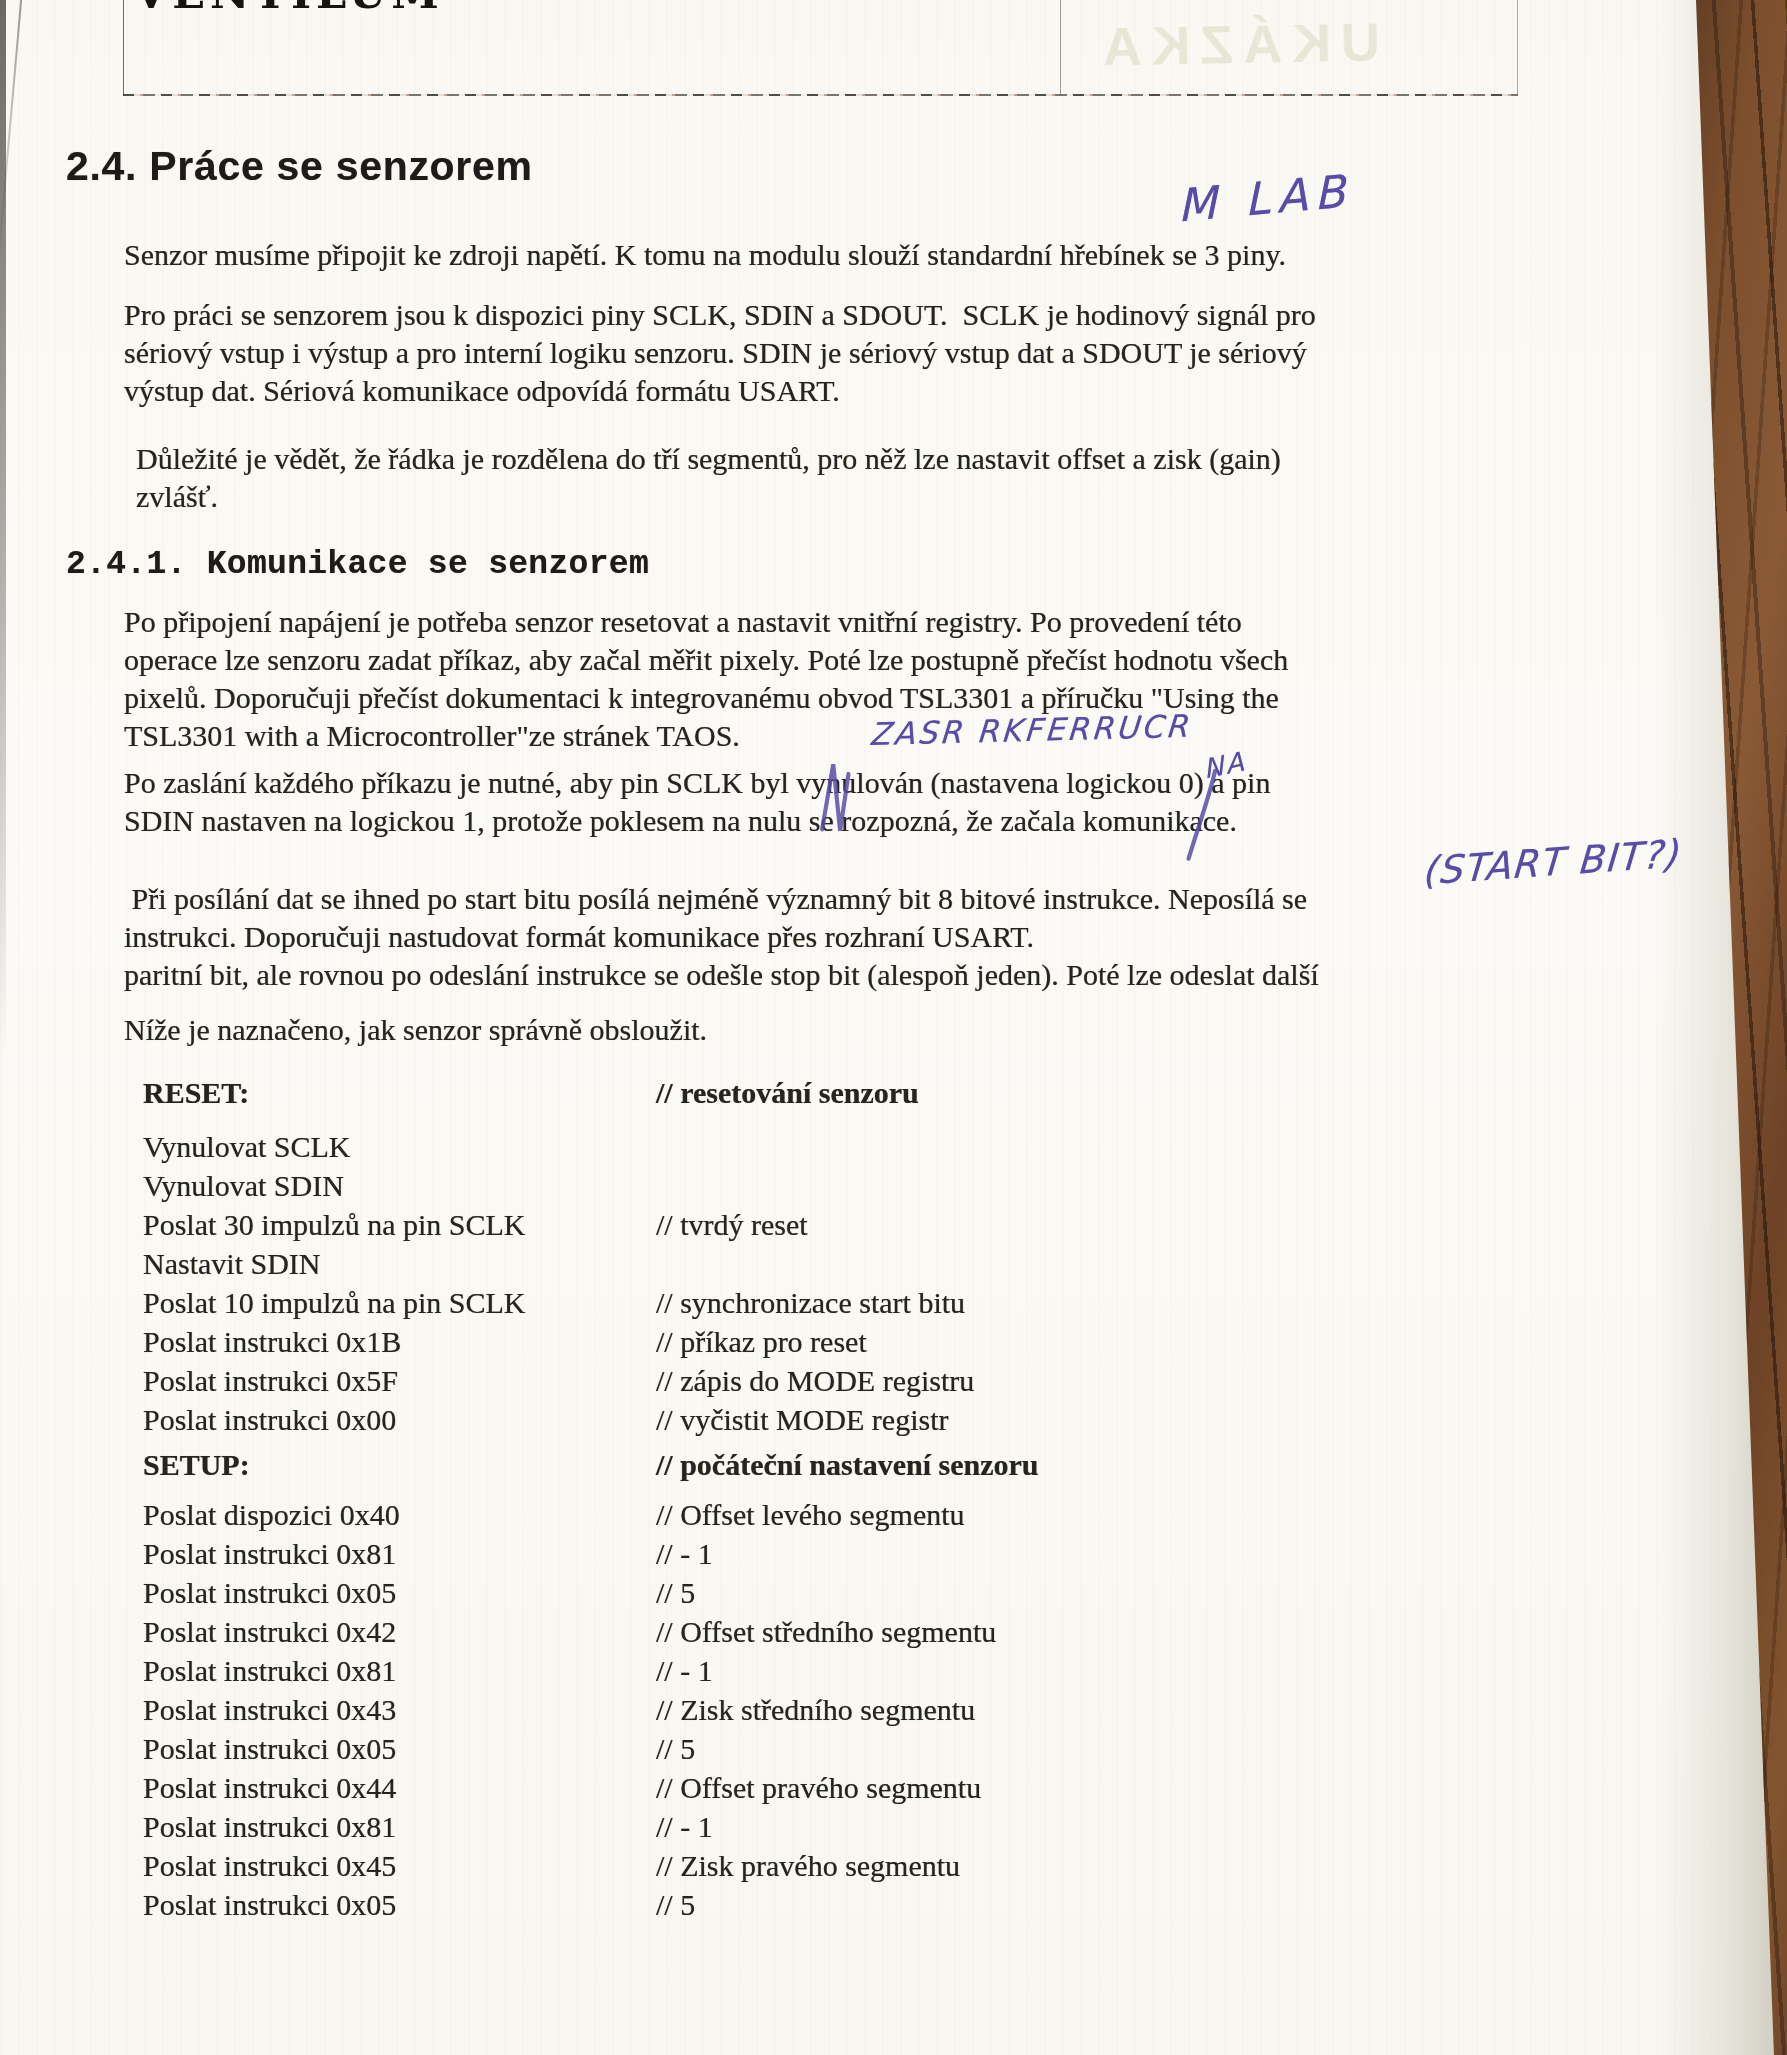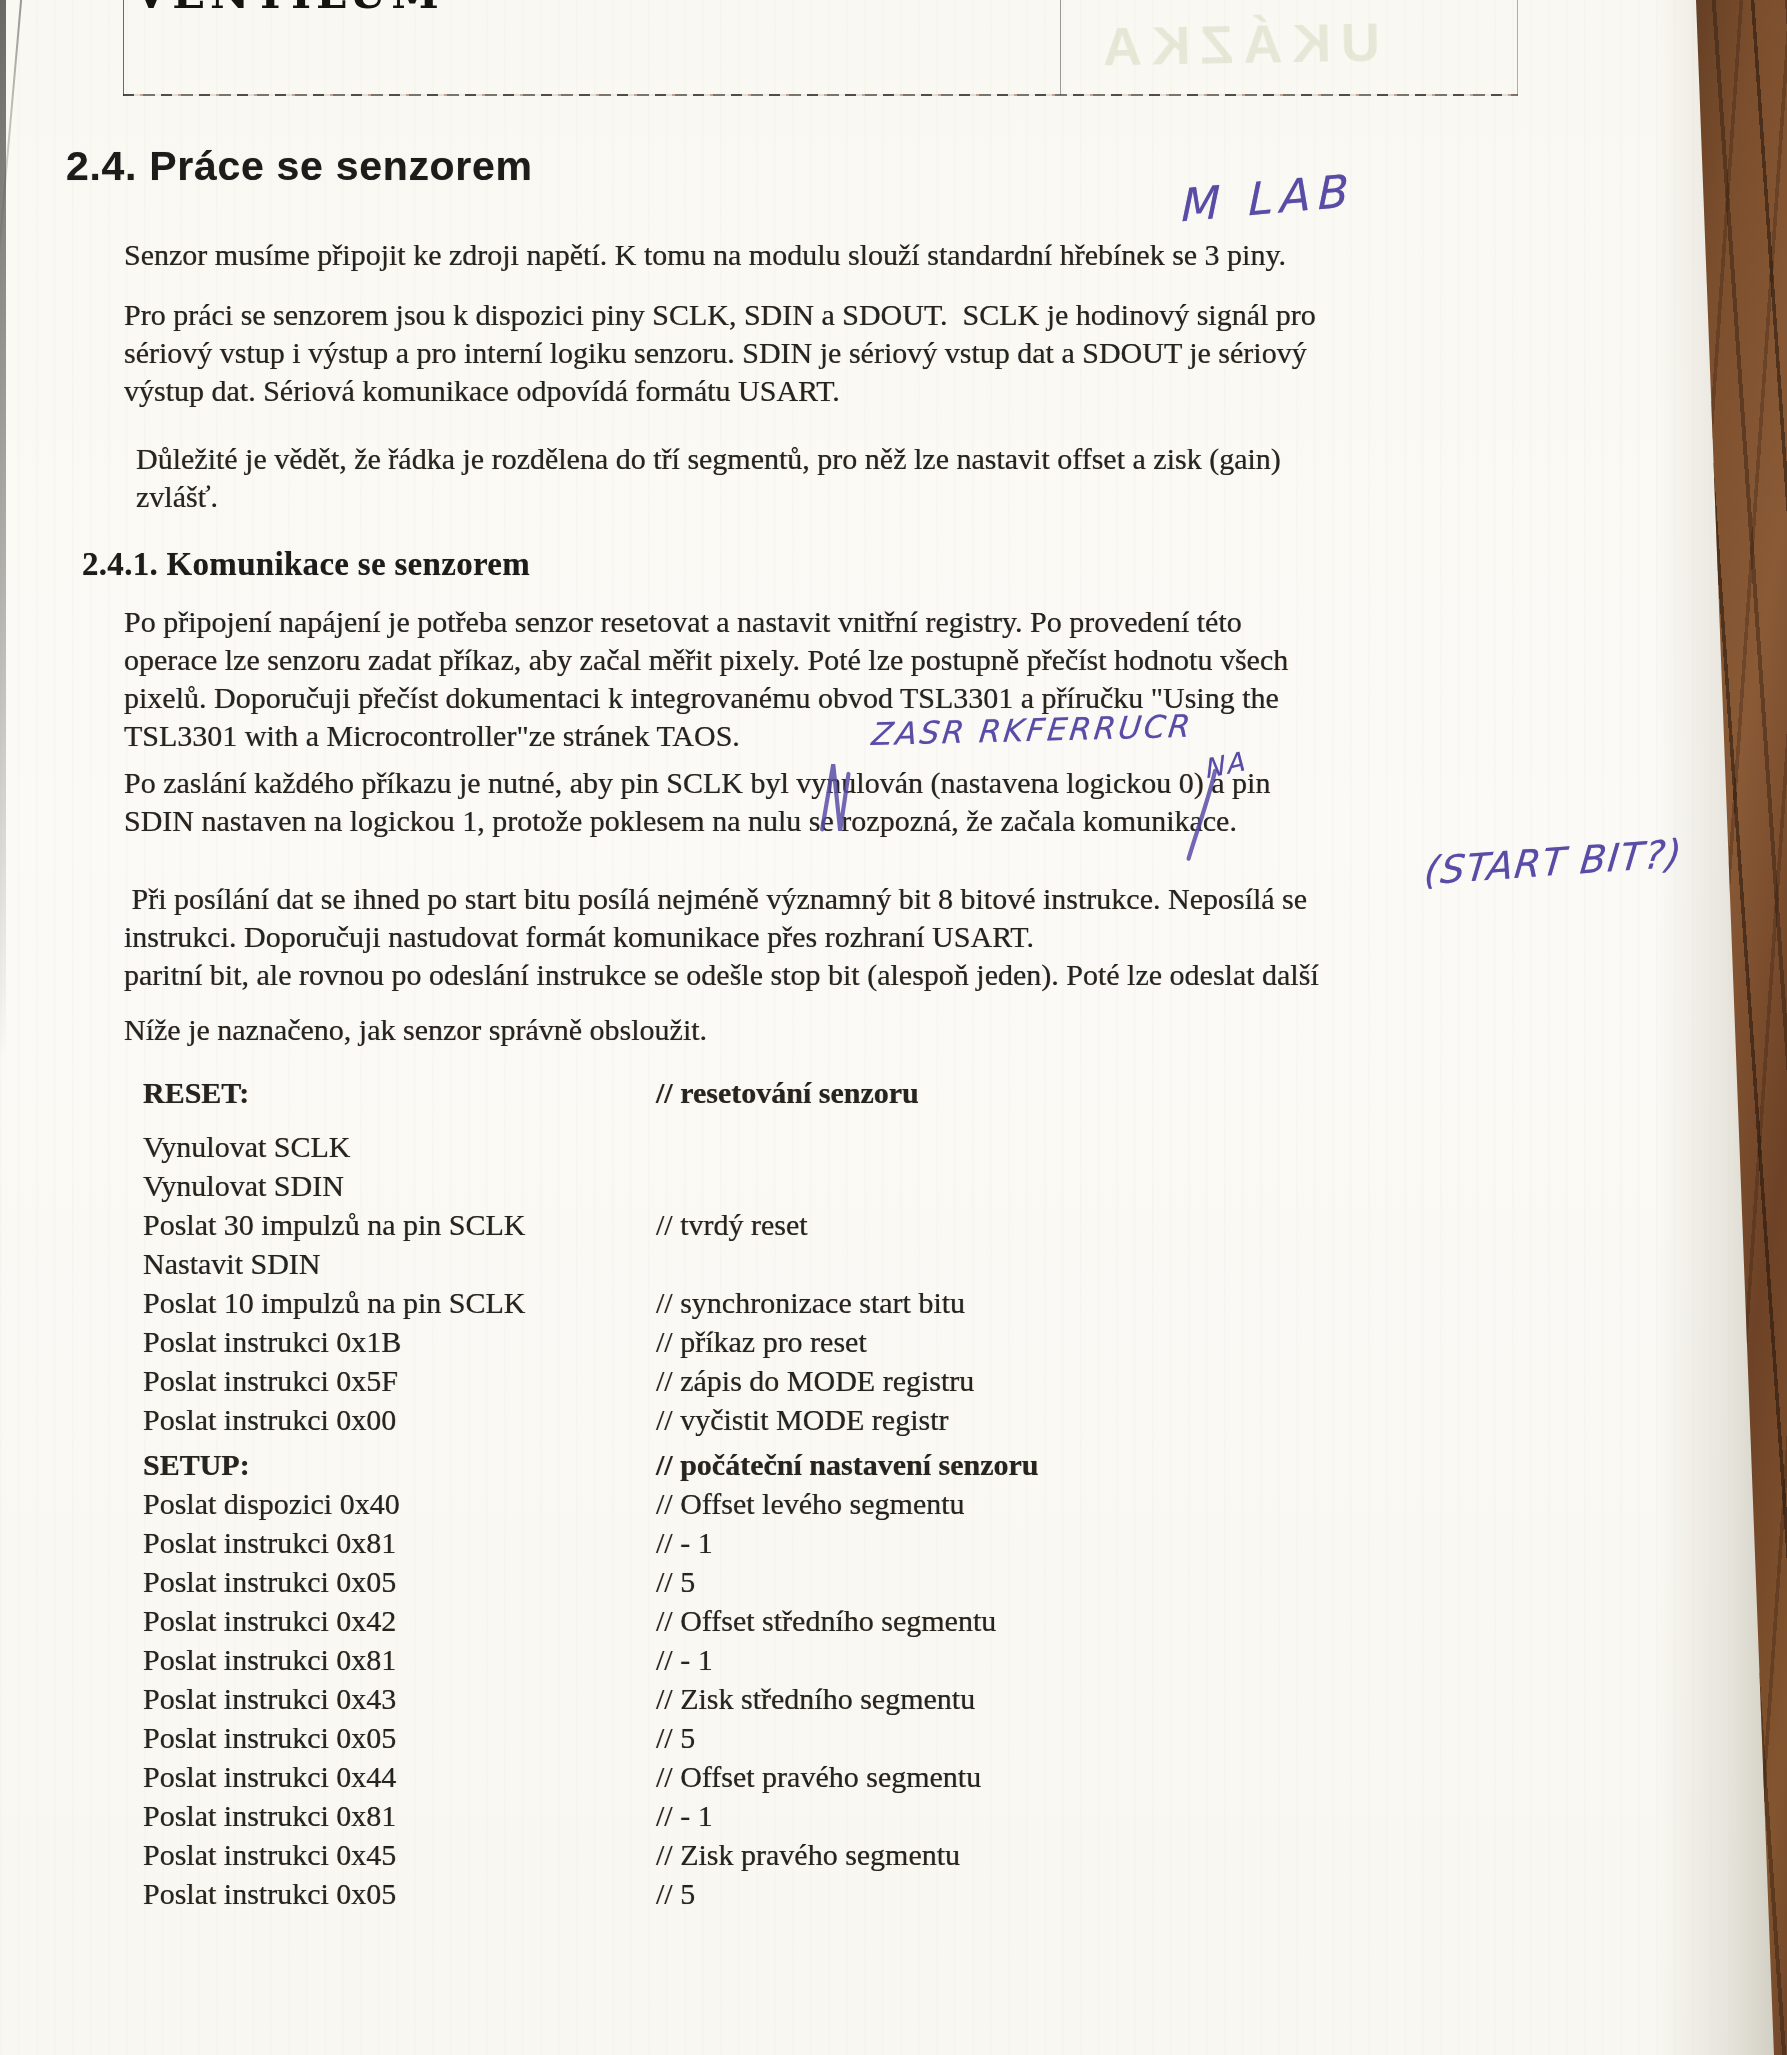--- a/index.html
+++ b/index.html
@@ -17,40 +17,39 @@
     font-size:30px;line-height:38px;white-space:pre;
     text-shadow:0.4px 0 0 rgba(130,95,60,0.30), -0.4px 0 0 rgba(60,85,125,0.22), 0 0 0.7px rgba(40,35,30,0.35);
   }
   .h1{
     font-family:"Liberation Sans", sans-serif;font-weight:bold;font-size:41px;
     letter-spacing:0.7px;color:#1d1c1a;
     text-shadow:0 0 0.7px rgba(30,30,30,0.5);
     white-space:pre;
   }
   .h2{
-    font-family:Liberation Serif, serif;font-weight:bold;font-size:33px;
+    font-family:Liberation Mono, monospace;font-weight:bold;font-size:33px;
     letter-spacing:0.3px;color:#1d1c1a;
     text-shadow:0 0 0.7px rgba(30,30,30,0.5);
     white-space:pre;
-    margin-left:16px;
   }
   
   #listing{left:143px;top:1074px;width:1397px;}
   .lrow{display:flex;height:39px;align-items:flex-start;}
   .lrow .cmd{width:513px;flex:0 0 513px;}
   .lrow .cmt{flex:1;}
   .lrow span{
     font-size:30px;line-height:38px;white-space:pre;
     text-shadow:0.4px 0 0 rgba(130,95,60,0.30), -0.4px 0 0 rgba(60,85,125,0.22), 0 0 0.7px rgba(40,35,30,0.35);
     font-family:Liberation Serif, serif;
   }
   .lrow.hdr span{font-weight:bold;}
   .gap-top-lg{margin-top:15px;}
   .gap-top-sm{margin-top:5.6px;}
-  .gap-bot-sm{margin-bottom:0;}
+  .gap-bot-sm{margin-bottom:11px;}
   
   .ink{
     font-family:"DejaVu Sans", sans-serif;font-style:italic;
     color:#584ca6;white-space:pre;
     text-shadow:0 0 0.7px rgba(88,76,166,0.55);
     transform-origin:left top;
   }
   
   .vline{background:#3c3a36;}
   #rule-top{

